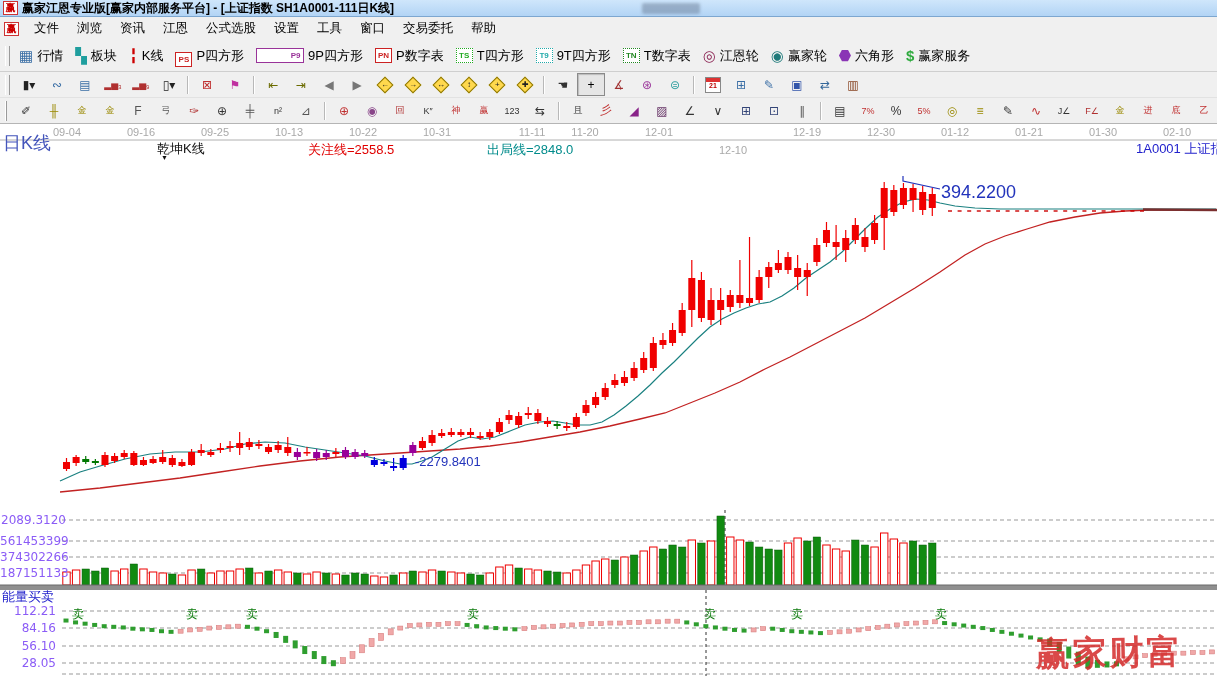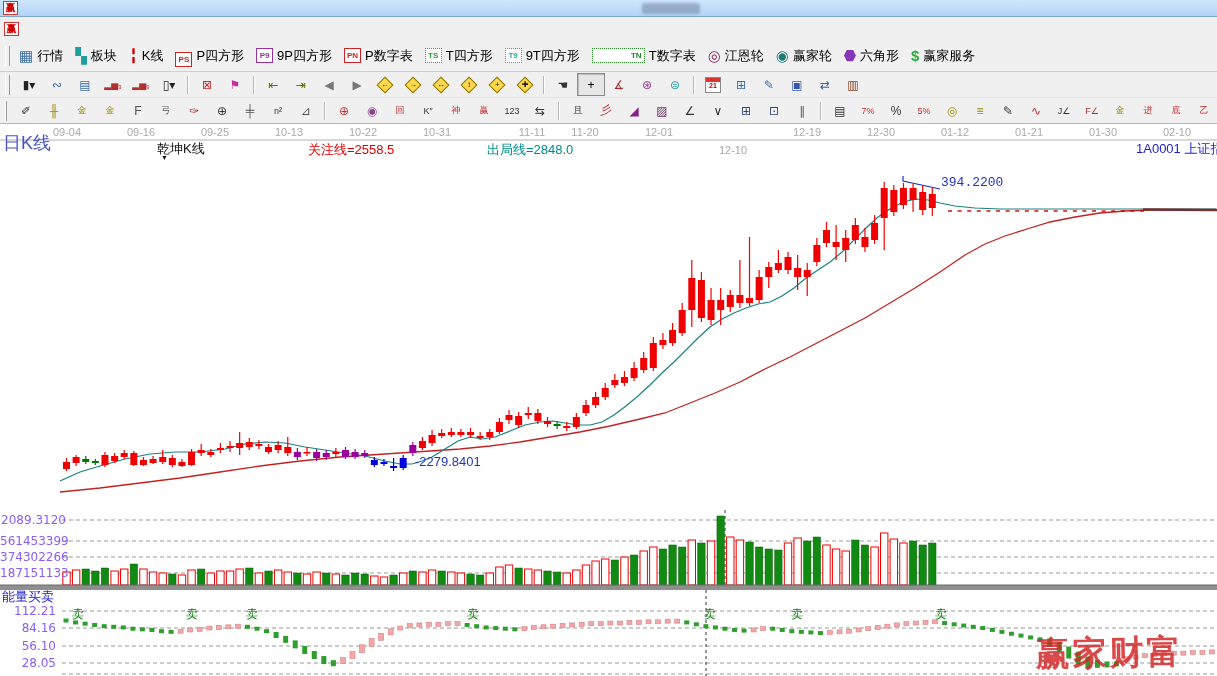--- a/index.html
+++ b/index.html
@@ -54,25 +54,38 @@
     font-family:"DejaVu Sans",sans-serif;}
   .sell-lbl{color:#0a7a0a;font-size:12px;transform:translateX(-50%);}
   .watermark{position:absolute;left:1036px;top:506px;font-size:34px;font-weight:bold;
     color:#d42a2a;opacity:.85;letter-spacing:3px;transform:rotate(-1deg);}
 </style>
 </head>
 <body>
 
 <div class="titlebar">
   <span class="app-ico">赢</span>
+  <span class="t">赢家江恩专业版[赢家内部服务平台] - [上证指数  SH1A0001-111日K线]</span>
   <span class="smudge"></span>
 </div>
 
 <div class="menubar">
   <span class="app-ico">赢</span>
+  <span id="menu-items" style="display: flex;">
+      <span class="menu-item">文件</span>
+      <span class="menu-item">浏览</span>
+      <span class="menu-item">资讯</span>
+      <span class="menu-item">江恩</span>
+      <span class="menu-item">公式选股</span>
+      <span class="menu-item">设置</span>
+      <span class="menu-item">工具</span>
+      <span class="menu-item">窗口</span>
+      <span class="menu-item">交易委托</span>
+      <span class="menu-item">帮助</span>
+    </span>
 </div>
 
 <div class="toolbar1">
   <span class="grip"></span>
   <span id="tb1-items" style="display:flex;align-items:center;">
       <span class="tb1-item">
         <span class="tb1-ico" style="color: rgb(58, 110, 165);">▦</span>
         <span>行情</span>
       </span>
       <span class="tb1-item">
@@ -81,37 +94,37 @@
       </span>
       <span class="tb1-item">
         <span class="tb1-ico" style="color: rgb(204, 0, 0);">╏</span>
         <span>K线</span>
       </span>
       <span class="tb1-item">
         <span class="badge" style="border-color: rgb(204, 34, 34); color: rgb(204, 34, 34); margin-top: 8px;">PS</span>
         <span>P四方形</span>
       </span>
       <span class="tb1-item">
-        <span class="badge" style="border-color: rgb(153, 51, 153); color: rgb(153, 51, 153);">P9</span>
+        <span class="badge" style="border-color: rgb(153, 51, 153); color: rgb(153, 51, 153); padding-left: 31px;">P9</span>
         <span>9P四方形</span>
       </span>
       <span class="tb1-item">
         <span class="badge" style="border-color: rgb(204, 34, 34); color: rgb(204, 34, 34);">PN</span>
         <span>P数字表</span>
       </span>
       <span class="tb1-item">
         <span class="badge dotted" style="border-color: rgb(34, 170, 34); color: rgb(34, 170, 34);">TS</span>
         <span>T四方形</span>
       </span>
       <span class="tb1-item">
         <span class="badge dotted" style="border-color: rgb(34, 170, 170); color: rgb(34, 170, 170);">T9</span>
         <span>9T四方形</span>
       </span>
       <span class="tb1-item">
-        <span class="badge dotted" style="border-color: rgb(34, 136, 34); color: rgb(34, 136, 34); padding-left: 36px;">TN</span>
+        <span class="badge dotted" style="border-color: rgb(34, 136, 34); color: rgb(34, 136, 34);">TN</span>
         <span>T数字表</span>
       </span>
       <span class="tb1-item">
         <span class="tb1-ico" style="color: rgb(139, 34, 82);">◎</span>
         <span>江恩轮</span>
       </span>
       <span class="tb1-item">
         <span class="tb1-ico" style="color: rgb(31, 122, 122);">◉</span>
         <span>赢家轮</span>
       </span>
@@ -700,21 +713,21 @@
       <div class="lbl date-lbl" style="left: 1177px;">02-10</div>
     </div>
 
   <div class="lbl" style="left:3px;top:7px;color:#4455bb;font-size:18px;">日K线</div>
   <div class="lbl" style="left:157px;top:16px;color:#111;font-size:13px;">乾坤K线</div>
   <div class="lbl" style="left:161px;top:30px;color:#111;font-size:7px;">▼</div>
   <div class="lbl" style="left:308px;top:17px;color:#e00000;font-size:13px;">关注线=2558.5</div>
   <div class="lbl" style="left:487px;top:17px;color:#008b8b;font-size:13px;">出局线=2848.0</div>
   <div class="lbl" style="left:1136px;top:16px;width:81px;overflow:hidden;color:#2222cc;font-size:13px;">1A0001 上证指数</div>
 
-  <div class="lbl" style="left:941px;top:51px;color:#2233bb;font-size:13px;font-family:Liberation Mono, monospace;">394.2200</div>
+  <div class="lbl" style="left:941px;top:58px;color:#2233bb;font-size:18px;">394.2200</div>
   <div class="lbl" style="left:415px;top:330px;color:#2233bb;font-size:13px;">-2279.8401</div>
 
   <div id="vol-scale">
       <div class="lbl scale-lbl" style="left: 0px; top: 389px;">2089.3120</div>
       <div class="lbl scale-lbl" style="left: 0px; top: 410px;">561453399</div>
       <div class="lbl scale-lbl" style="left: 0px; top: 426px;">374302266</div>
       <div class="lbl scale-lbl" style="left: 0px; top: 442px;">187151133</div>
     </div>
   <div class="lbl" style="left:2px;top:464px;color:#2222cc;font-size:13px;">能量买卖</div>
   <div id="energy-scale">

